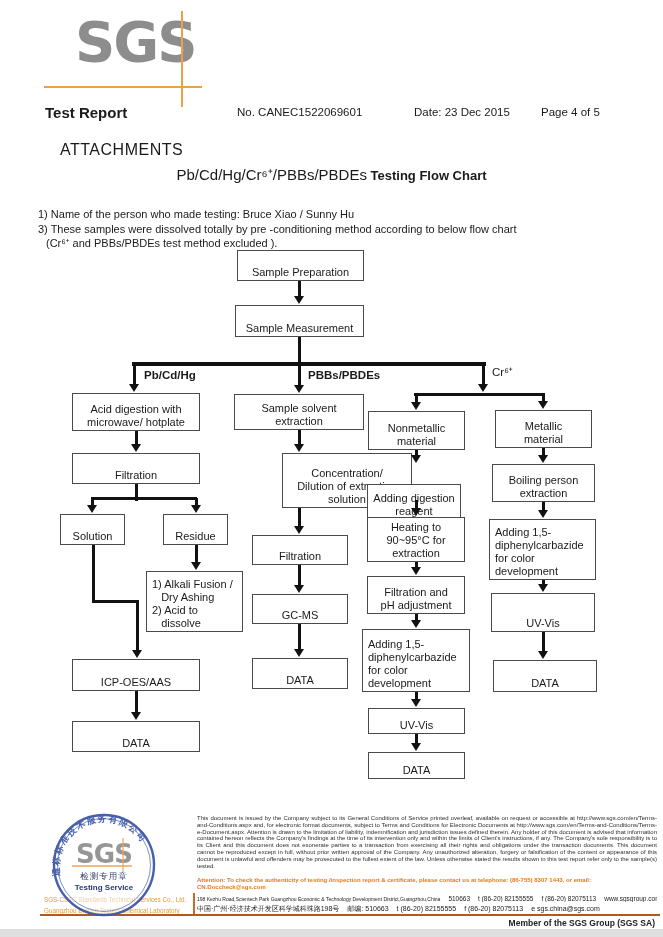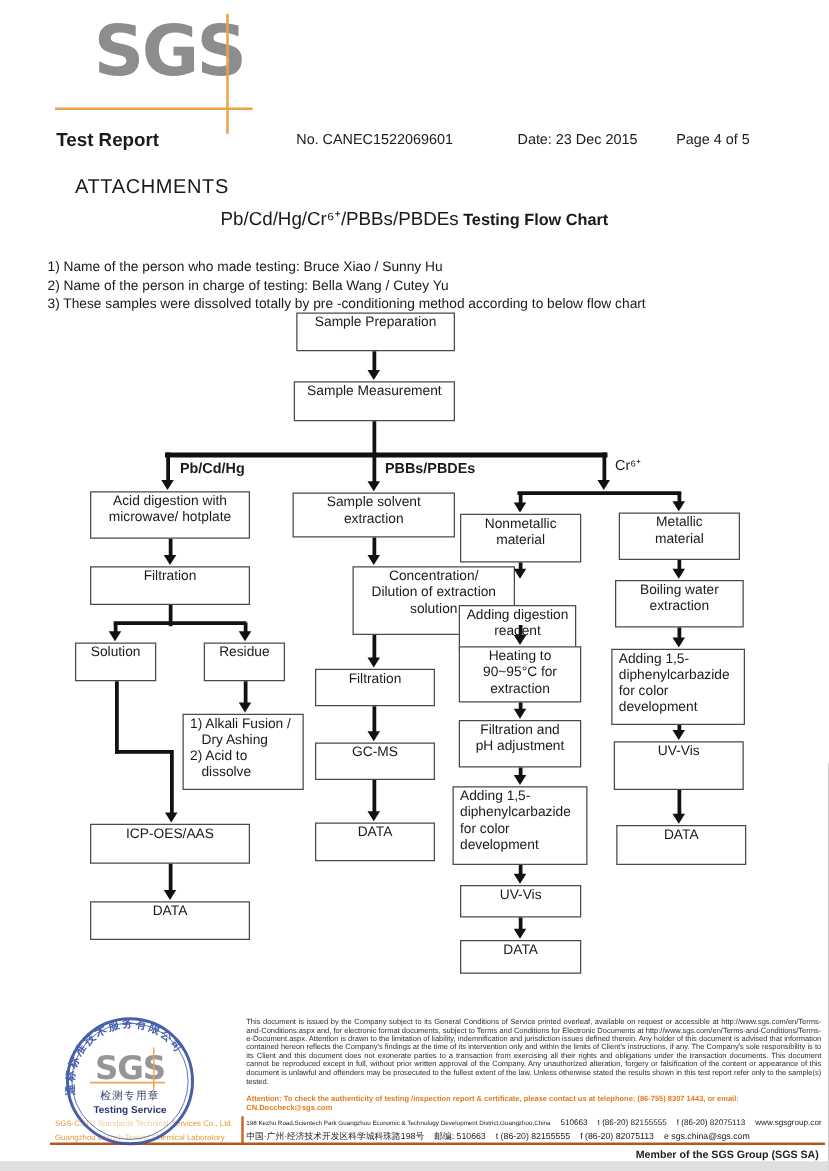--- a/index.html
+++ b/index.html
@@ -23,21 +23,21 @@
   .attachments{position:absolute;left:60px;top:141px;font-size:16px;letter-spacing:.5px;}
   .chart-title{position:absolute;left:0;top:164px;width:663px;text-align:center;}
   .chart-title .main{font-size:15px;}
   .chart-title .suffix{font-size:13px;font-weight:bold;}
   .notes{position:absolute;left:38px;top:207px;width:600px;font-size:11px;line-height:14.6px;}
   .notes .indent{padding-left:8px;}
   
   #flowchart{position:absolute;left:0;top:0;width:663px;height:937px;}
   .fc-node{
     position:absolute;border:1.5px solid #4a4a4a;background:#fff;
-    display:flex;align-items:flex-start;justify-content:center;text-align:center;
+    display:flex;align-items:flex-end;justify-content:center;text-align:center;
     font-size:11px;line-height:13px;padding:1px 2px;
   }
   .fc-node .lbl{white-space:pre-line;}
   .fc-node.left{justify-content:flex-start;text-align:left;padding-left:5px;}
   .fc-vline{position:absolute;width:3px;background:#111;}
   .fc-hline{position:absolute;background:#111;}
   .fc-arrow{position:absolute;width:0;height:0;border-left:5px solid transparent;border-right:5px solid transparent;border-top:8px solid #111;}
   .fc-branch-label{position:absolute;font-size:11.5px;white-space:nowrap;}
   .fc-branch-label.bold{font-weight:bold;}
   
@@ -73,22 +73,22 @@
     <span class="report-date">Date: 23 Dec 2015</span>
     <span class="report-page">Page 4 of 5</span>
   </div>
 
   <div class="attachments">ATTACHMENTS</div>
   <div class="chart-title">
     <span class="main">Pb/Cd/Hg/Cr⁶⁺/PBBs/PBDEs</span><span class="suffix"> Testing Flow Chart</span>
   </div>
   <div class="notes">
     <div>1) Name of the person who made testing:  Bruce Xiao / Sunny Hu</div>
-    <div>2) Name of the person in charge of testing: Bella Wang  / Cutey Yu</div>
     <div>3) These samples were dissolved totally by pre -conditioning method according to below flow chart</div>
+    <div class="indent">(Cr⁶⁺ and PBBs/PBDEs test method excluded ).</div>
   </div>
 
   <div id="flowchart">
       <div class="fc-node" style="left: 237px; top: 250px; width: 127px; height: 31px;">
         <span class="lbl">Sample Preparation</span>
       </div>
       <div class="fc-node" style="left: 235px; top: 305px; width: 129px; height: 32px;">
         <span class="lbl">Sample Measurement</span>
       </div>
       <div class="fc-node" style="left: 72px; top: 393px; width: 128px; height: 38px;">
@@ -161,21 +161,21 @@
         <span class="lbl">UV-Vis</span>
       </div>
       <div class="fc-node" style="left: 368px; top: 752px; width: 97px; height: 27px;">
         <span class="lbl">DATA</span>
       </div>
       <div class="fc-node" style="left: 495px; top: 410px; width: 97px; height: 38px;">
         <span class="lbl">Metallic
 material</span>
       </div>
       <div class="fc-node" style="left: 492px; top: 464px; width: 103px; height: 38px;">
-        <span class="lbl">Boiling water
+        <span class="lbl">Boiling person
 extraction</span>
       </div>
       <div class="fc-node left" style="left: 489px; top: 519px; width: 107px; height: 61px;">
         <span class="lbl">Adding 1,5-
 diphenylcarbazide
 for color
 development</span>
       </div>
       <div class="fc-node" style="left: 491px; top: 593px; width: 104px; height: 39px;">
         <span class="lbl">UV-Vis</span>

